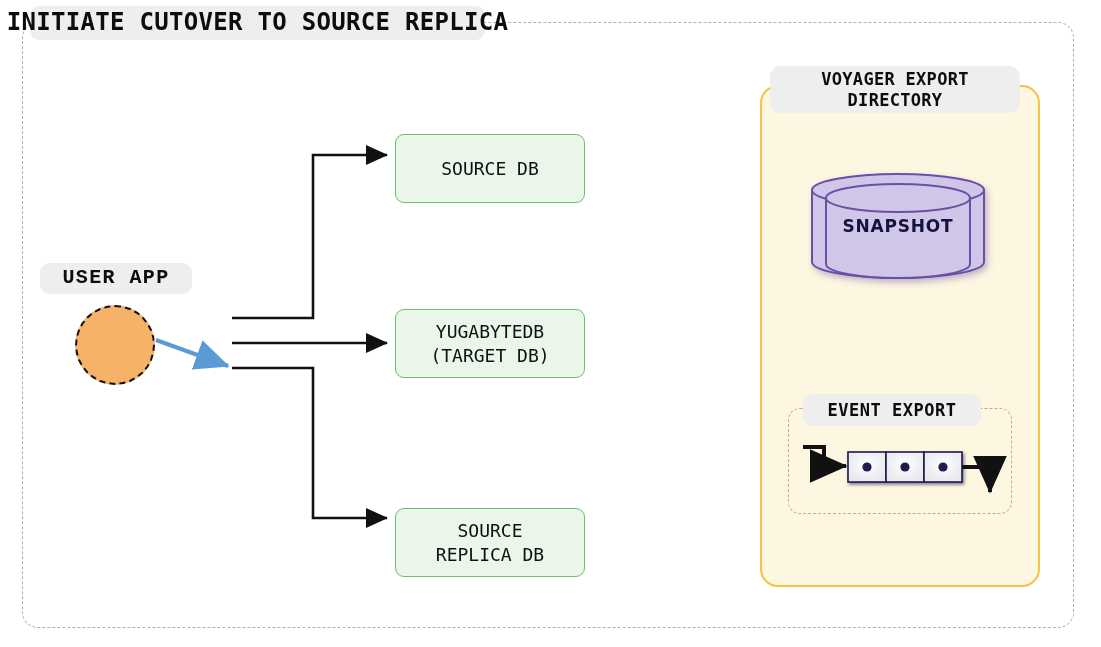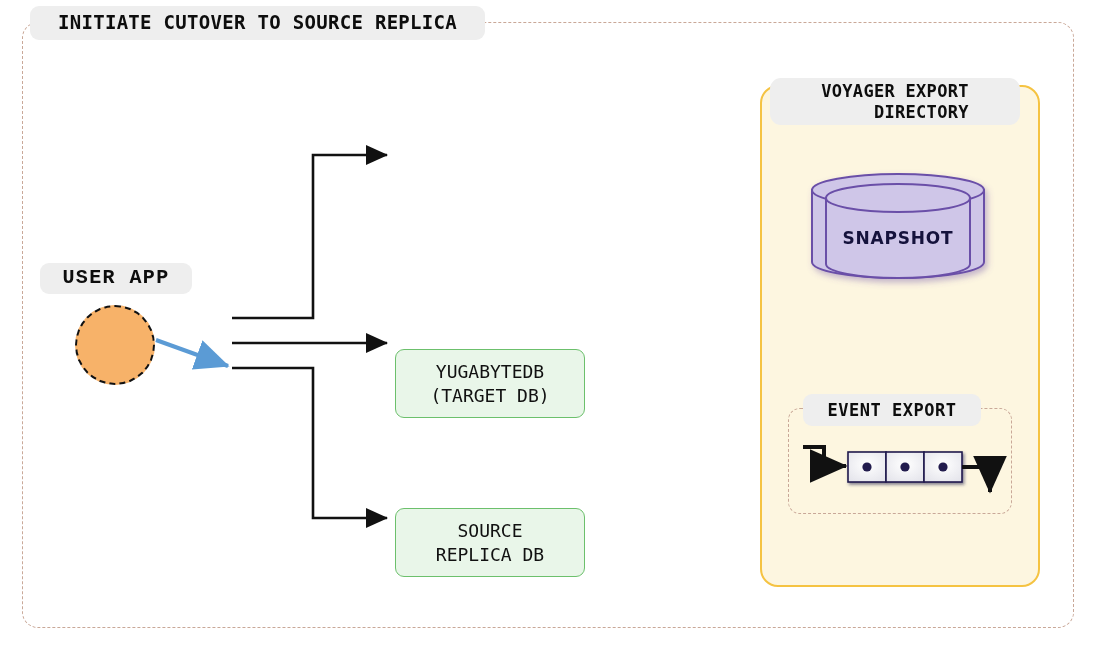--- a/index.html
+++ b/index.html
@@ -51,31 +51,30 @@
     white-space: pre;
     line-height: 1.22;
     z-index: 6;
   }
 
   #title-pill {
     left: 30px;
     top: 6px;
     width: 455px;
     height: 34px;
-    font-size: 19px;
+    font-size: 24px;
   }
 
   #voyager-pill {
     left: 770px;
-    top: 78px;
+    top: 66px;
     width: 250px;
     height: 47px;
     font-size: 17px;
     border-radius: 11px;
-    text-align: right;
   }
 
   #userapp-pill {
     left: 40px;
     top: 263px;
     width: 152px;
     height: 31px;
     font-size: 20px;
     font-family: Liberation Mono, monospace;
     letter-spacing: 1.4px;
@@ -103,21 +102,21 @@
     text-align: center;
     color: #111111;
     font-family: "DejaVu Sans Mono", monospace;
     font-size: 18px;
     line-height: 1.28;
     white-space: pre;
     z-index: 4;
   }
 
   #box-source-db   { left: 395px; top: 134px; width: 190px; height: 69px; }
-  #box-target-db   { left: 395px; top: 309px; width: 190px; height: 69px; margin-top: 40px; }
+  #box-target-db   { left: 395px; top: 309px; width: 190px; height: 69px; }
   #box-replica-db  { left: 395px; top: 480px; width: 190px; height: 69px; margin-top: 28px; }
 
   
   #voyager-box {
     position: absolute;
     left: 760px;
     top: 85px;
     width: 280px;
     height: 502px;
     background: #fdf6e0;
@@ -132,21 +131,21 @@
     position: absolute;
     left: 808px;
     top: 172px;
     width: 180px;
     height: 108px;
     z-index: 5;
   }
   #snapshot-label {
     position: absolute;
     left: 0;
-    top: 12px;
+    top: 0;
     width: 180px;
     height: 108px;
     display: flex;
     align-items: center;
     justify-content: center;
     font-family: "DejaVu Sans", sans-serif;
     font-size: 17px;
     font-weight: bold;
     letter-spacing: 0.8px;
     color: #15123c;
@@ -212,20 +211,21 @@
 
     <path d="M232,318 L313,318 L313,155 L387,155" fill="none" stroke="#111111" stroke-width="2.6" marker-end="url(#arrowBlack)"></path>
 
     <path d="M232,343 L387,343" fill="none" stroke="#111111" stroke-width="2.6" marker-end="url(#arrowBlack)"></path>
 
     <path d="M232,368 L313,368 L313,518 L387,518" fill="none" stroke="#111111" stroke-width="2.6" marker-end="url(#arrowBlack)"></path>
 
     <path d="M156,340 L228,366" fill="none" stroke="#5b9bd5" stroke-width="4" marker-end="url(#arrowBlue)"></path>
   </svg>
 
+  <div class="db-box" id="box-source-db">SOURCE DB</div>
 
   <div class="db-box" id="box-target-db">YUGABYTEDB
 (TARGET DB)</div>
 
   <div class="db-box" id="box-replica-db">SOURCE
 REPLICA DB</div>
 
   <div id="userapp-circle"></div>
   <div class="pill" id="userapp-pill">USER APP</div>
 

